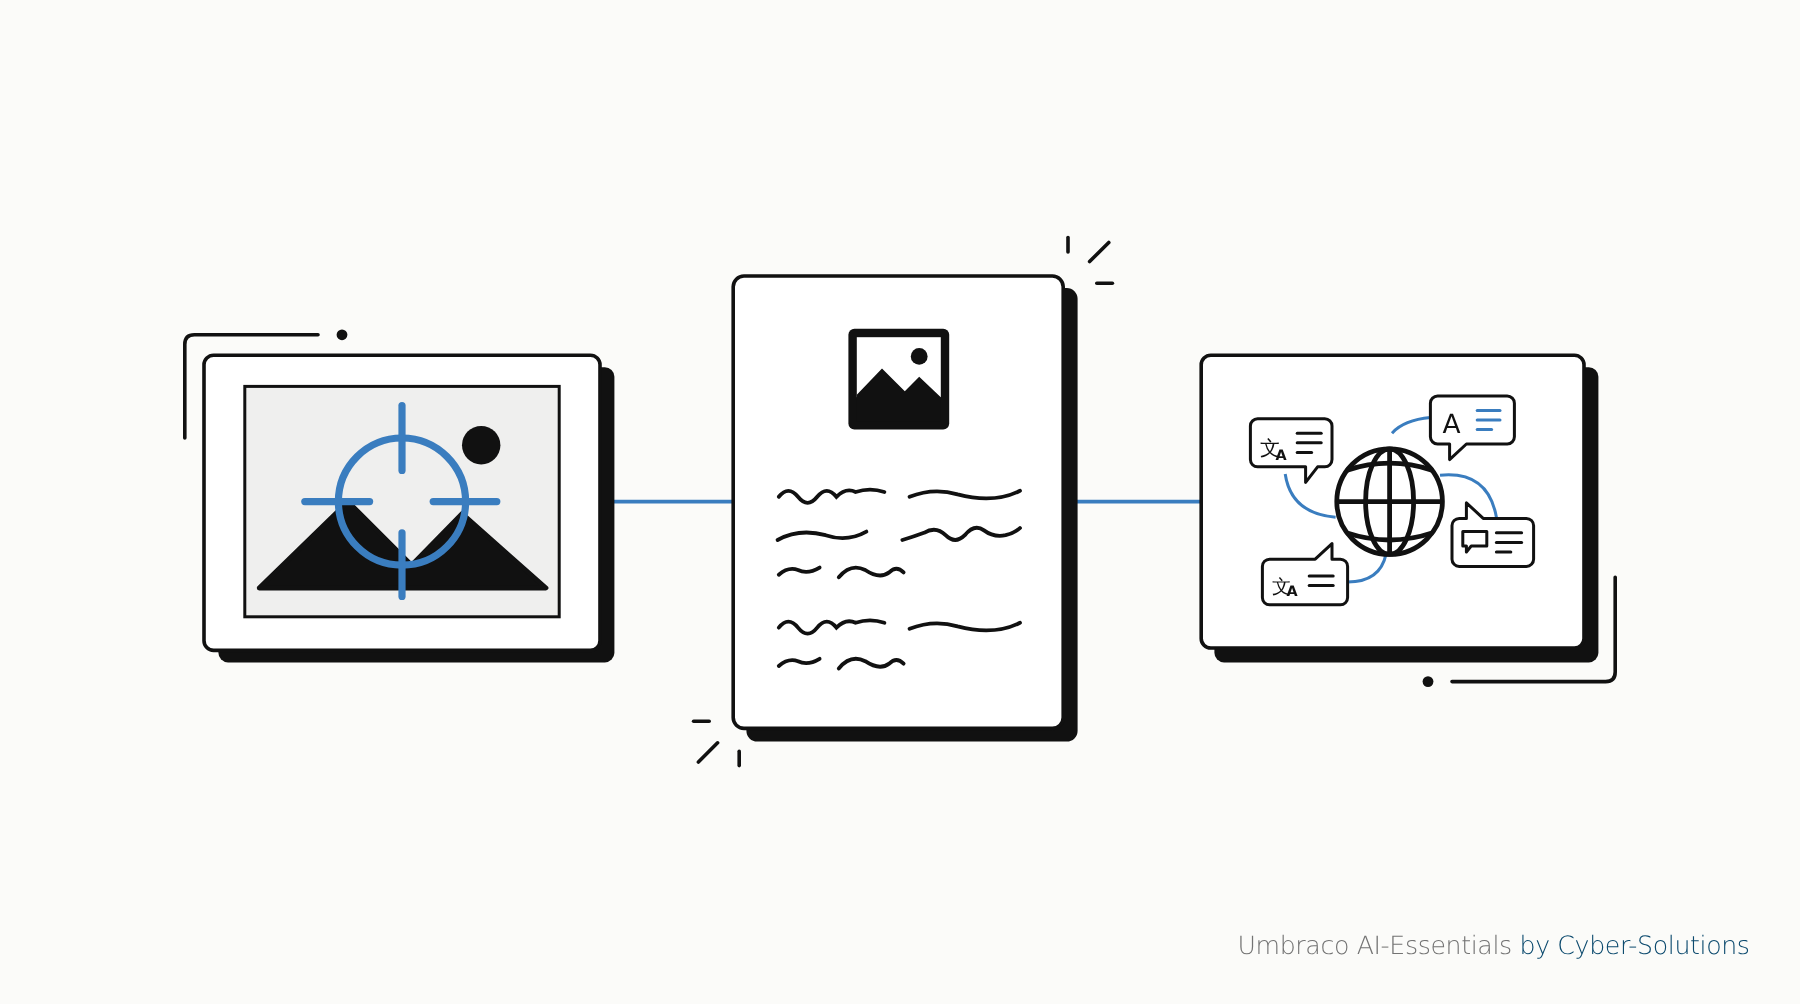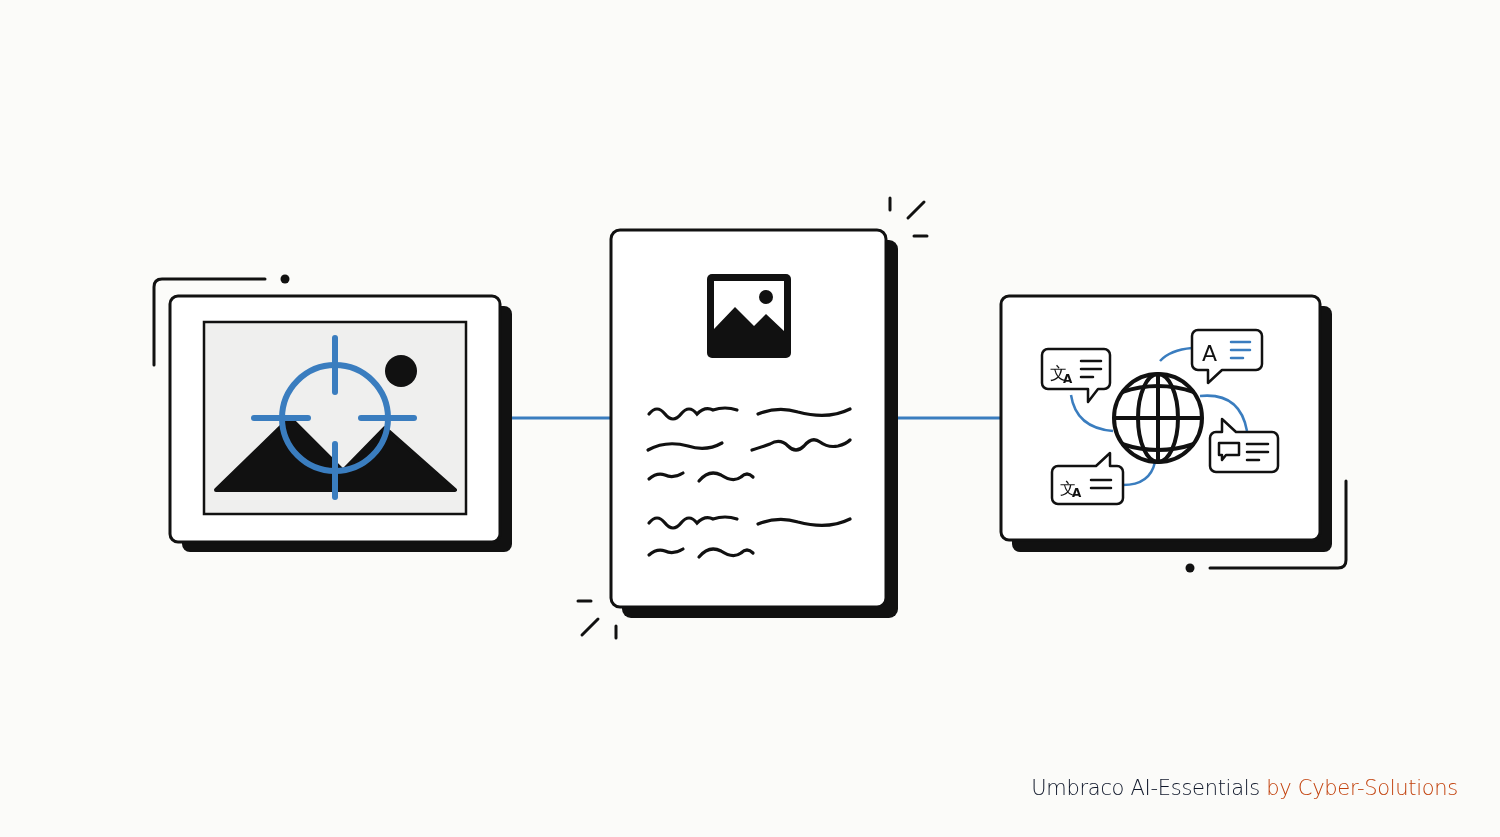--- a/index.html
+++ b/index.html
@@ -15,22 +15,22 @@
       position: absolute;
       right: 42px;
       top: 776px;
       font-family: "DejaVu Sans", sans-serif;
       font-size: 21px;
       font-weight: 300;
       letter-spacing: -0.3px;
       color: #1a1a1a;
       white-space: nowrap;
     }
-    .footer .brand { color: #0f172a; }
-    .footer .by { color: #c2410c; text-align: center; }
+    .footer .brand { color: #737373; }
+    .footer .by { color: #0c4a6e; text-align: center; }
   </style>
 </head>
 <body>
 
 <svg class="canvas" viewBox="0 0 1500 837" xmlns="http://www.w3.org/2000/svg">
   <defs>
     <clipPath id="leftPanelClip">
       <rect x="204" y="322" width="262" height="192"></rect>
     </clipPath>
     <clipPath id="docImgClip">

